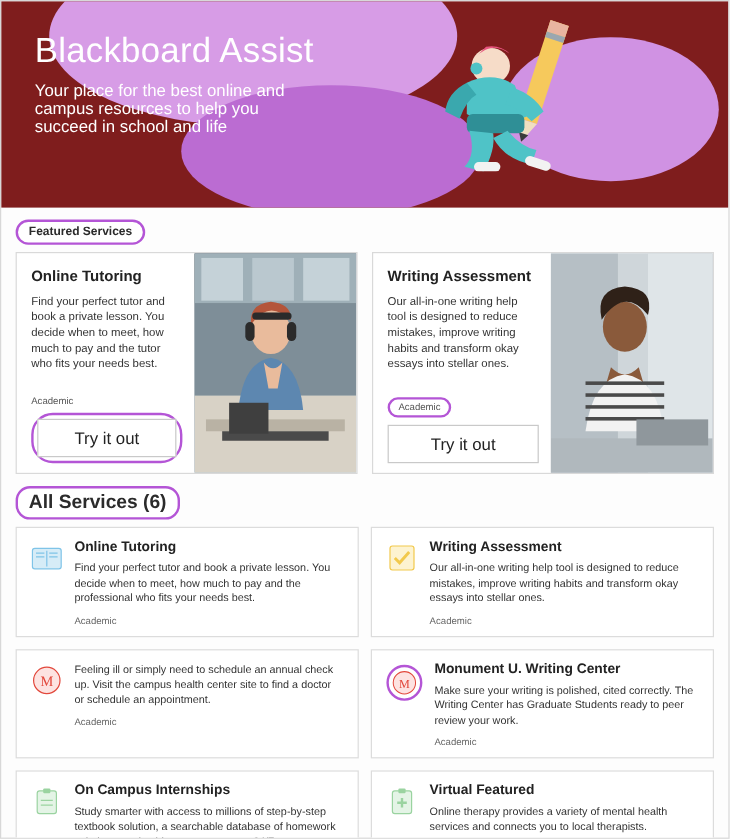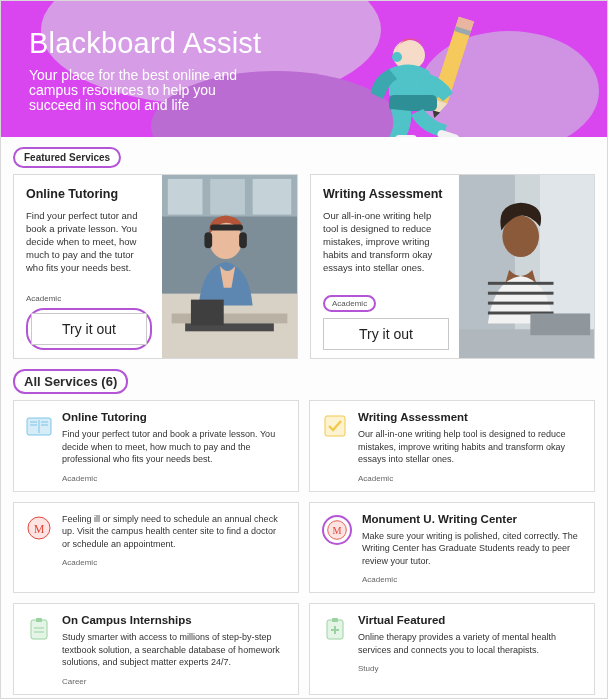--- a/index.html
+++ b/index.html
@@ -17,22 +17,22 @@
     width: 608px; height: 699px;
     border: 1px solid #d8d8d8;
     position: relative;
     background: #fdfdfd;
     overflow: hidden;
   }
 
   
   .hero {
     position: relative;
-    height: 136px;
-    background: #d946ef;
+    height: 172px;
+    background: #7f1d1d;
     overflow: hidden;
   }
   .hero-blob1 {
     position: absolute;
     width: 340px; height: 150px;
     background: #d79ce6;
     border-radius: 50%;
     top: -46px; left: 40px;
   }
   .hero-blob2 {
@@ -84,21 +84,21 @@
     font-weight: bold;
     color: #2b2b2b;
     padding: 3px 9px;
     border: 2px solid #b455d6;
     border-radius: 12px;
     background: #ffffff;
     text-align: center;
   }
   .plain-label {
     display: inline-block;
-    font-size: 13px;
+    font-size: 16px;
     font-weight: bold;
     color: #2b2b2b;
     padding: 3px 9px;
     border: 2px solid #b455d6;
     border-radius: 12px;
     background: #ffffff;
   }
 
   
   .featured-row {
@@ -377,21 +377,21 @@
 
     <div class="svc-card">
       <div class="svc-icon ring">
         <svg viewBox="0 0 26 26" width="22" height="22">
           <circle cx="13" cy="13" r="11" fill="#fde3e1" stroke="#e2483c"></circle>
           <text x="13" y="18" font-size="12" font-family="Liberation Serif, serif" fill="#e2483c" text-anchor="middle">M</text>
         </svg>
       </div>
       <div class="svc-main">
         <div class="svc-title">Monument U. Writing Center</div>
-        <div class="svc-desc">Make sure your writing is polished, cited correctly. The Writing Center has Graduate Students ready to peer review your tutor.</div>
+        <div class="svc-desc">Make sure your writing is polished, cited correctly. The Writing Center has Graduate Students ready to peer review your work.</div>
         <div class="svc-tag">Academic</div>
       </div>
     </div>
 
     <div class="svc-card">
       <div class="svc-icon">
         <svg viewBox="0 0 26 26" width="26" height="26">
           <rect x="5" y="4" width="16" height="19" rx="2" fill="#e4f4e6" stroke="#9ad3a0"></rect>
           <rect x="10" y="2" width="6" height="4" rx="1" fill="#9ad3a0"></rect>
           <path d="M8 12h10M8 16h10" stroke="#9ad3a0" fill="none"></path>

